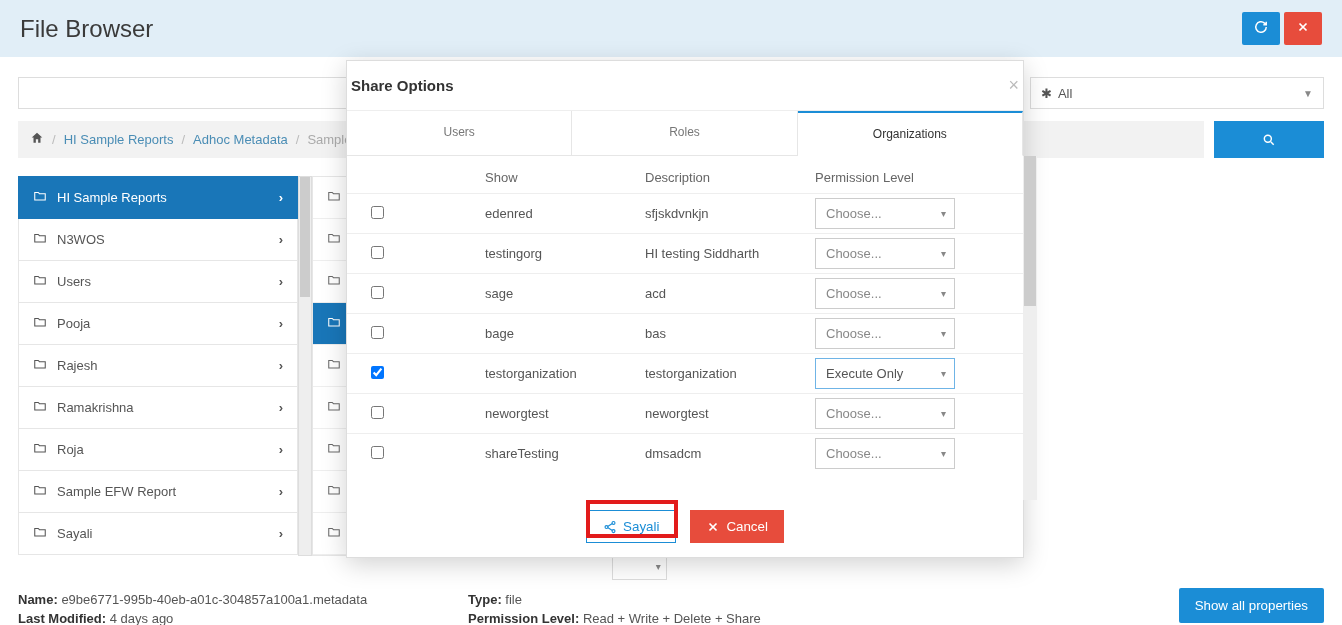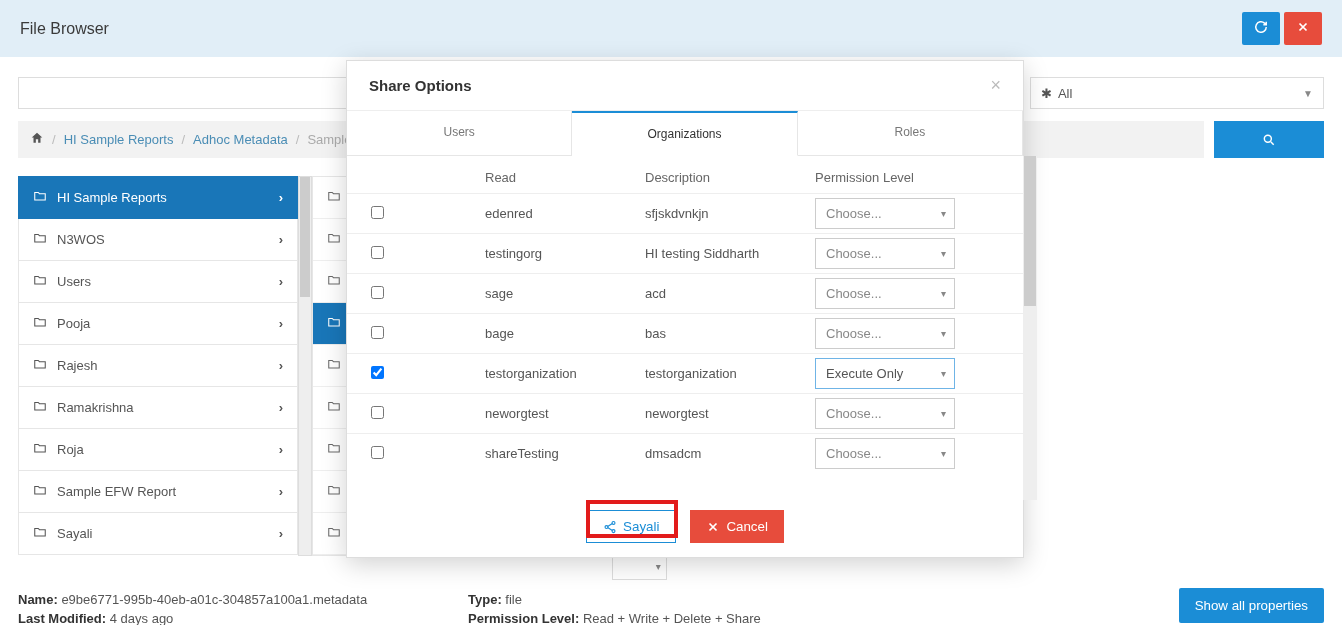--- a/index.html
+++ b/index.html
@@ -15,21 +15,21 @@
 }
 
 
 .header {
   background: #e1eef7;
   padding: 12px 20px;
   display: flex;
   justify-content: space-between;
   align-items: center;
 }
-.header-title { font-size: 16px; font-weight: 400; color: #3a3a3a; }
+.header-title { font-size: 24px; font-weight: 400; color: #3a3a3a; }
 .header-buttons { display: flex; gap: 4px; }
 .btn { border: none; padding: 8px 12px; color: #fff; cursor: pointer; border-radius: 2px; font-size: 13px; }
 .btn-blue { background: #1b8dd6; }
 .btn-red { background: #e74c3c; }
 
 
 .topbar { display: flex; margin-top: 20px; padding: 0 18px; gap: 10px; }
 .search-wrap { flex: 1; display: flex; }
 .search-input { flex: 1; border: 1px solid #ddd; padding: 6px 10px; color: #999; height: 32px;}
 .dropdown-right { border: 1px solid #ddd; padding: 6px 10px; width: 294px; display:flex; align-items:center; gap:6px; height:32px;}
@@ -71,21 +71,21 @@
 .bottom .propline { margin:4px 0; color:#555;}
 .bottom .propline b { font-weight:700; color:#333;}
 .show-props-btn { margin-left:auto; background:#1b8dd6; color:#fff; padding:10px 16px; border:none; border-radius:2px; cursor:pointer;}
 .sel-wrap { display:flex; align-items:center; gap:6px; margin-left:8px;}
 .sel-box { border:1px solid #ddd; padding:4px 18px 4px 8px; position:relative; background:#fff; font-size:12px; color:#888;}
 .sel-box::after { content:"▾"; position:absolute; right:5px; top:4px; font-size:10px; color:#888;}
 .modal {
   position:absolute; top:60px; left:346px; width:678px; background:#fff;
   border:1px solid #ddd; box-shadow:0 6px 24px rgba(0,0,0,0.18);
 }
-.modal-header { padding:14px 22px; border-bottom:1px solid #eee; display:flex; align-items:center;text-align:center;}
+.modal-header { padding:14px 4px; border-bottom:1px solid #eee; display:flex; align-items:center;text-align:center;}
 .modal-title { font-weight:600; color:#333; font-size:15px;}
 .modal-close { margin-left:auto; color:#bbb; font-size:18px; cursor:pointer;}
 
 .tabs { display:flex; }
 .tab { flex:1; text-align:center; padding:14px 0; border:1px solid #e6e6e6; border-left:none; border-top:none; color:#777; cursor:pointer; font-size:12px;}
 .tab:first-child{}
 .tab.active { border-bottom-color:transparent; border-top:2px solid #1b8dd6; color:#333;}
 
 .modal-body { position:relative; height:344px; }
 .org-table { width:100%; }
@@ -315,28 +315,28 @@
   <button class="show-props-btn">Show all properties</button>
 </div>
 
 <div class="modal">
   <div class="modal-header">
     <span class="modal-title">Share Options</span>
     <span class="modal-close">×</span>
   </div>
   <div class="tabs">
     <div class="tab">Users</div>
+    <div class="tab">Roles</div>
     <div class="tab active">Organizations</div>
-    <div class="tab">Roles</div>
   </div>
   <div class="modal-body">
     <div class="org-table">
       <div class="thead">
         <div class="col-chk"></div>
-        <div class="col-name">Read</div>
+        <div class="col-name">Show</div>
         <div class="col-desc">Description</div>
         <div class="col-perm">Permission Level</div>
       </div>
       <div id="org-rows">
           <div class="org-row">
             <div class="col-chk"><input type="checkbox" style=""></div>
             <div class="col-name">edenred</div>
             <div class="col-desc">sfjskdvnkjn</div>
             <div class="col-perm">
               <div class="perm-select">Choose...</div>

